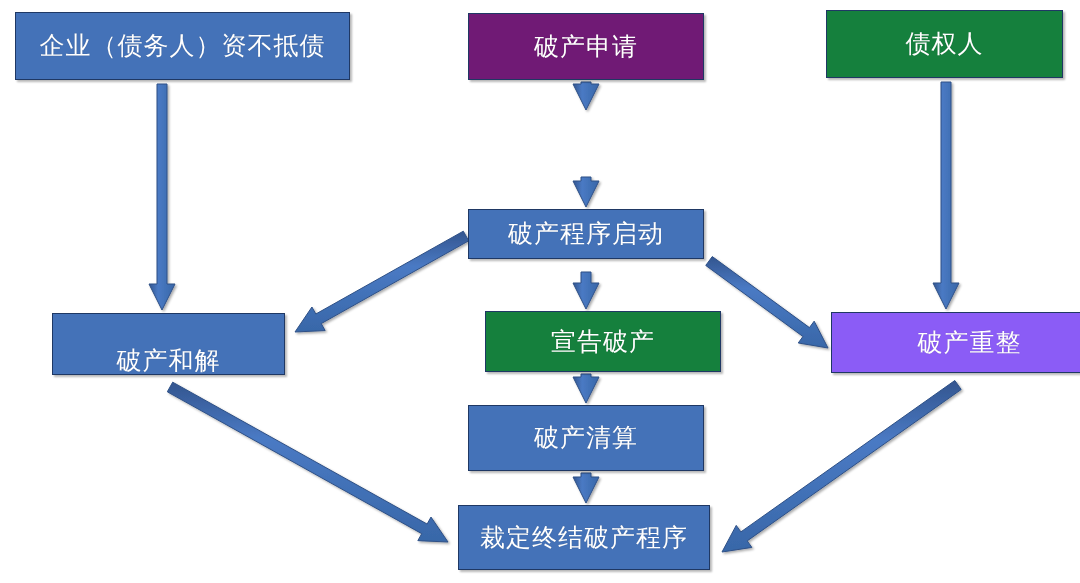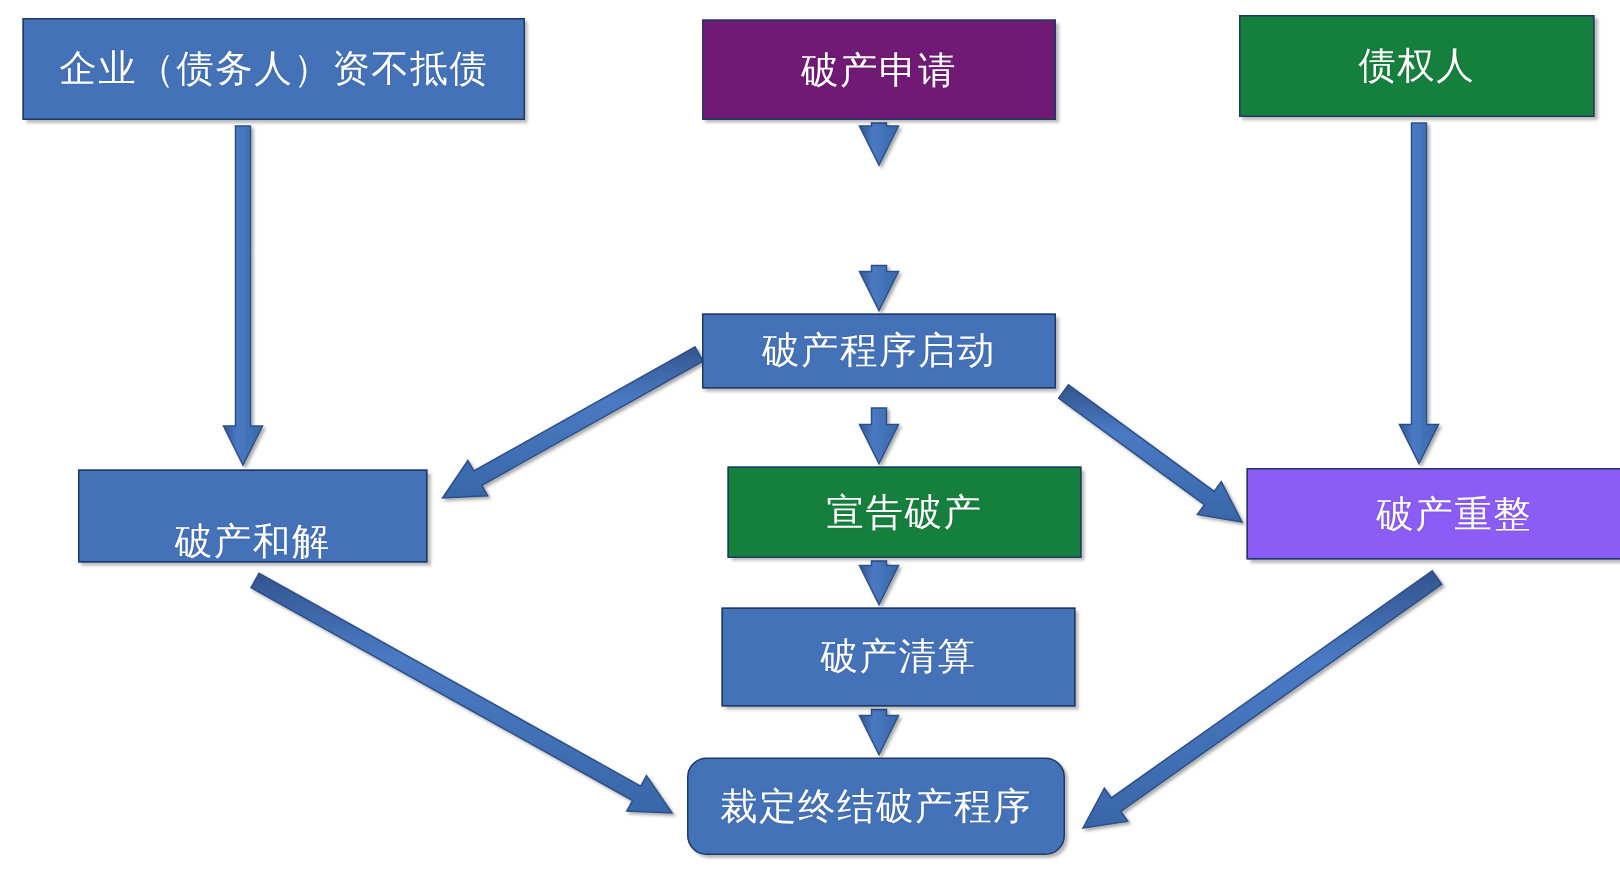--- a/index.html
+++ b/index.html
@@ -98,20 +98,20 @@
   </div>
   <div class="node" style="left: 52px; top: 313px; width: 233px; height: 62px; background: rgb(68, 114, 184); border-color: rgb(31, 56, 100); color: rgb(255, 255, 255); align-items: flex-end;">
     <span class="node-label">破产和解</span>
   </div>
   <div class="node" style="left: 468px; top: 311px; width: 236px; height: 61px; background: #15803d; border-color: rgb(31, 56, 100); color: rgb(255, 255, 255); margin-left: 17px;">
     <span class="node-label">宣告破产</span>
   </div>
   <div class="node" style="left: 831px; top: 312px; width: 265px; height: 61px; background: #8b5cf6; border-color: rgb(31, 56, 100); color: rgb(255, 255, 255); padding-left: 12px;">
     <span class="node-label">破产重整</span>
   </div>
-  <div class="node" style="left: 468px; top: 405px; width: 236px; height: 66px; background: rgb(68, 114, 184); border-color: rgb(31, 56, 100); color: rgb(255, 255, 255); margin-left: 13px;">
+  <div class="node" style="left: 468px; top: 405px; width: 236px; height: 66px; background: rgb(68, 114, 184); border-color: rgb(31, 56, 100); color: rgb(255, 255, 255);">
     <span class="node-label">破产清算</span>
   </div>
-  <div class="node" style="left: 458px; top: 505px; width: 252px; height: 65px; background: rgb(68, 114, 184); border-color: rgb(31, 56, 100); color: rgb(255, 255, 255); border-radius: 13px;">
+  <div class="node" style="left: 458px; top: 505px; width: 252px; height: 65px; background: rgb(68, 114, 184); border-color: rgb(31, 56, 100); color: rgb(255, 255, 255);">
     <span class="node-label">裁定终结破产程序</span>
   </div>
 
 </div>
 
 </body></html>

